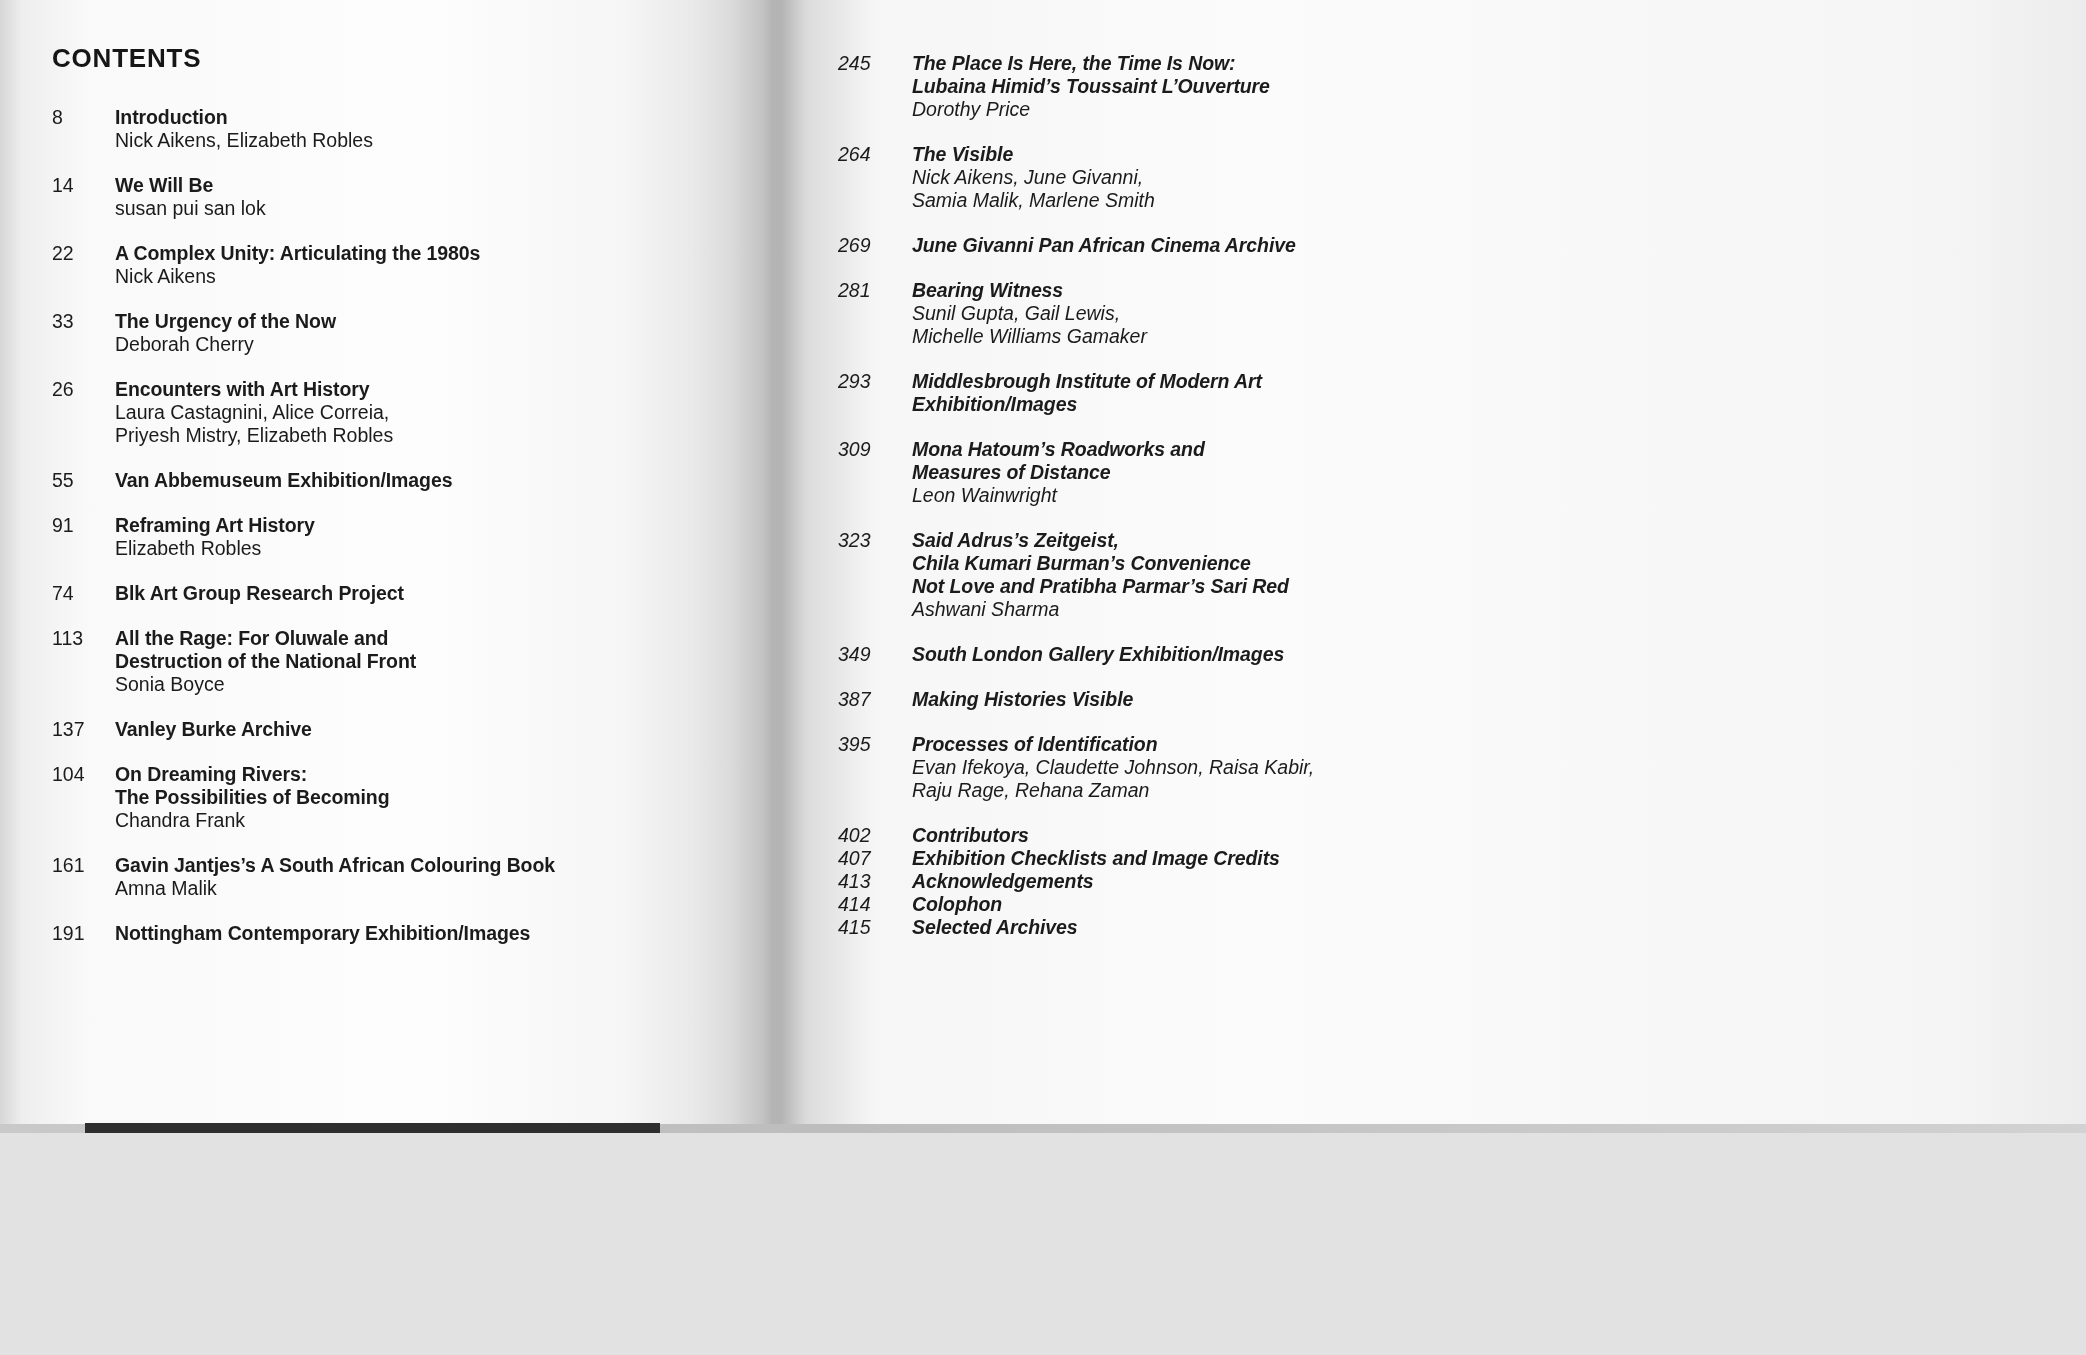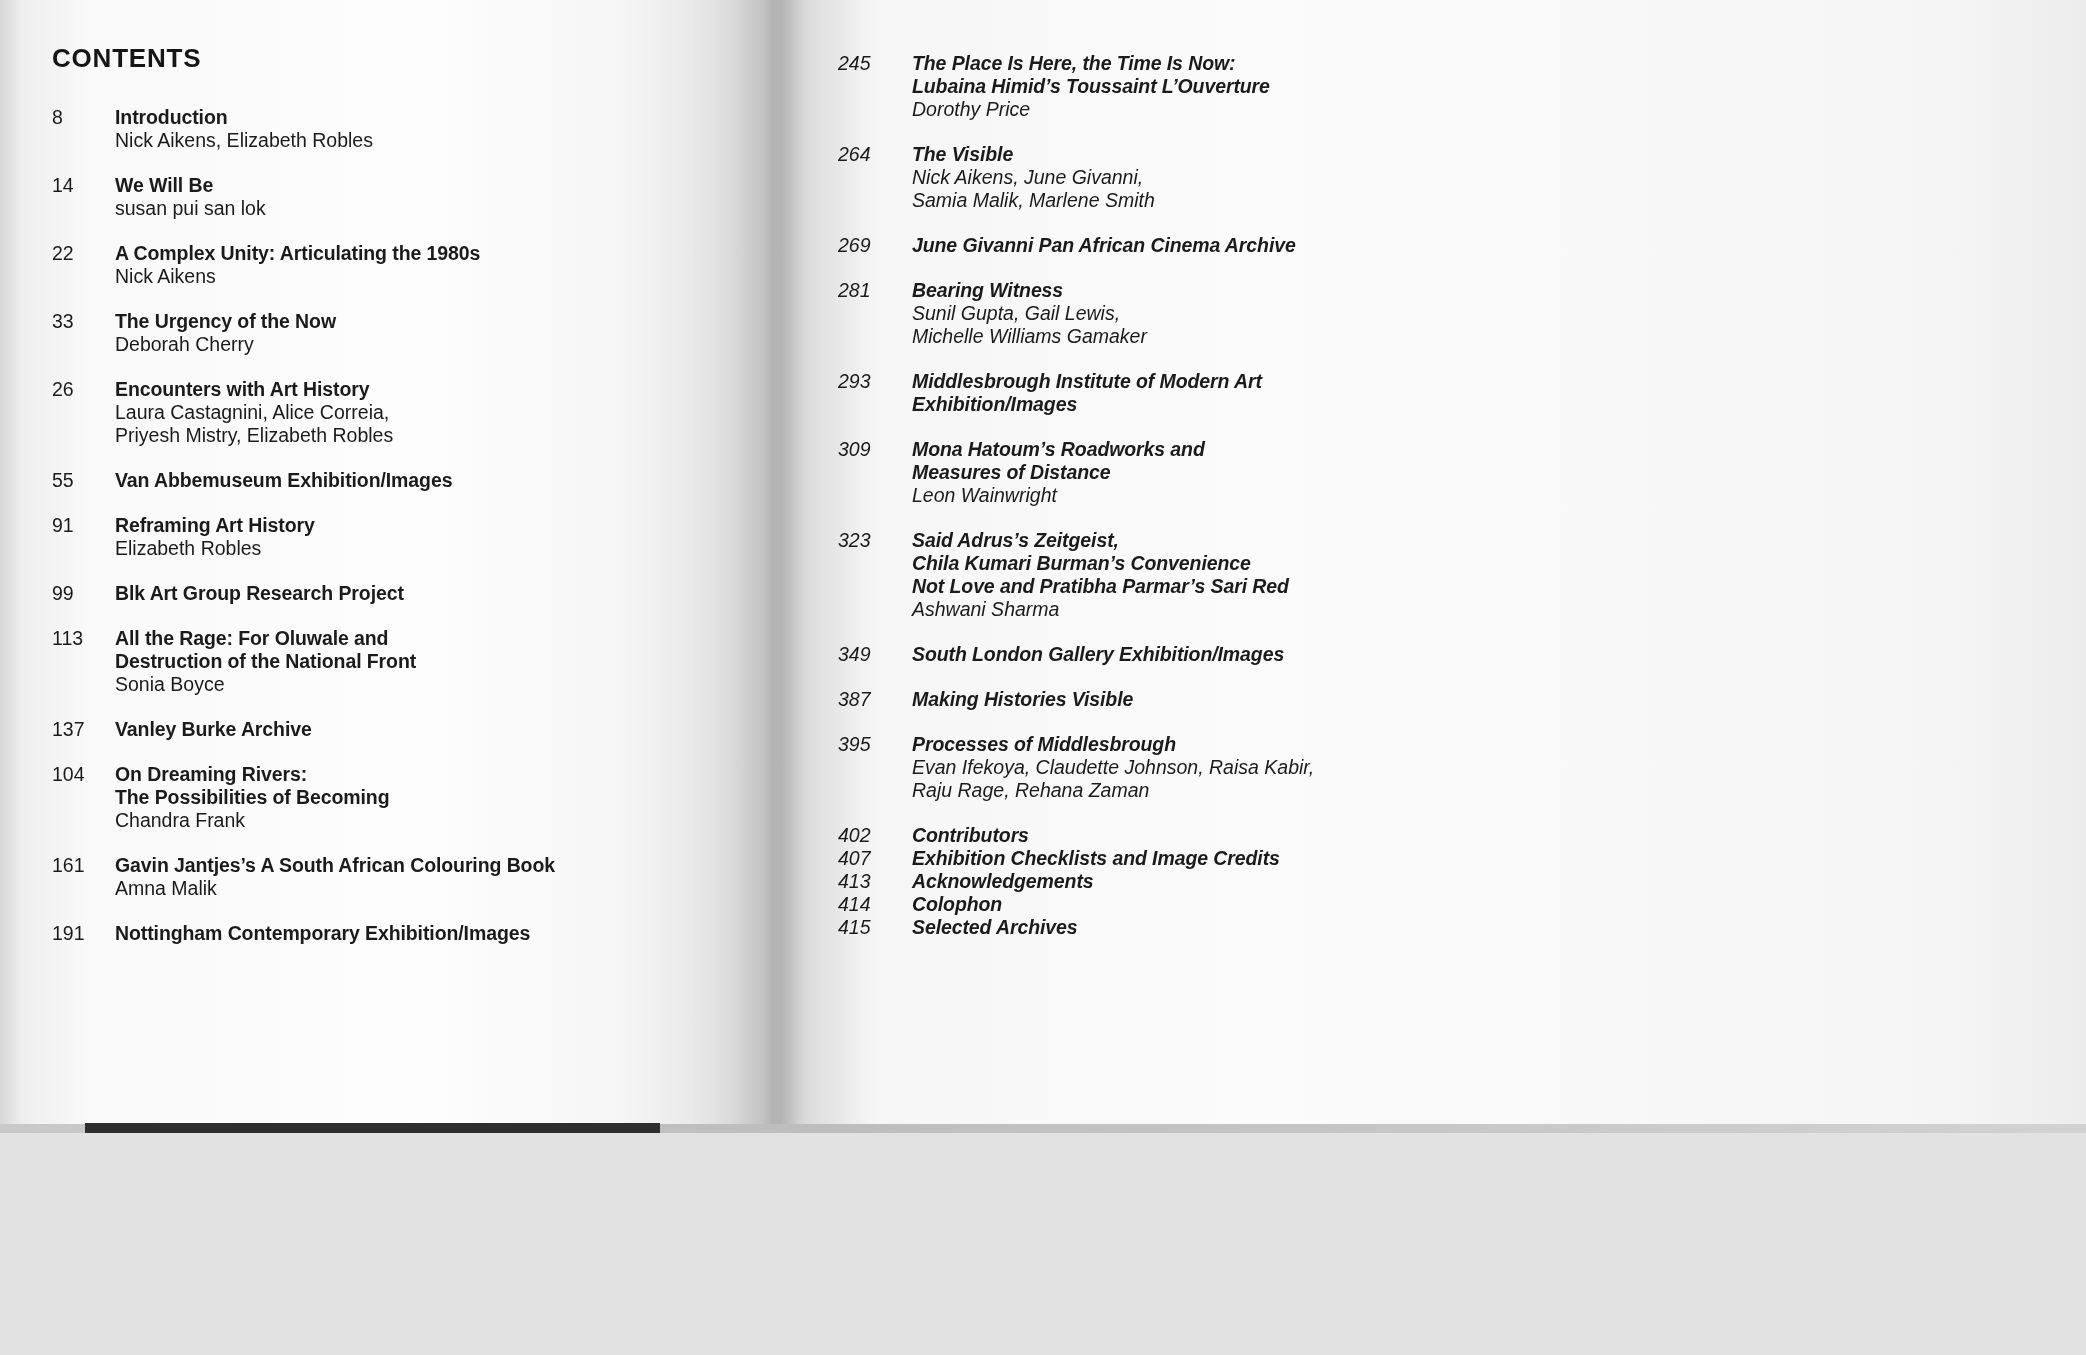--- a/index.html
+++ b/index.html
@@ -178,21 +178,21 @@
           </div>
         </div>
         <div class="toc-entry">
           <div class="entry-num">91</div>
           <div class="entry-body">
             <div class="entry-title">Reframing Art History</div>
             <div class="entry-authors">Elizabeth Robles</div>
           </div>
         </div>
         <div class="toc-entry">
-          <div class="entry-num">99</div>
+          <div class="entry-num">74</div>
           <div class="entry-body">
             <div class="entry-title">Blk Art Group Research Project</div>
 
           </div>
         </div>
         <div class="toc-entry">
           <div class="entry-num">113</div>
           <div class="entry-body">
             <div class="entry-title">All the Rage: For Oluwale and
 Destruction of the National Front</div>
@@ -300,21 +300,21 @@
         <div class="toc-entry">
           <div class="entry-num">387</div>
           <div class="entry-body">
             <div class="entry-title">Making Histories Visible</div>
 
           </div>
         </div>
         <div class="toc-entry">
           <div class="entry-num">395</div>
           <div class="entry-body">
-            <div class="entry-title">Processes of Middlesbrough</div>
+            <div class="entry-title">Processes of Identification</div>
             <div class="entry-authors">Evan Ifekoya, Claudette Johnson, Raisa Kabir,
 Raju Rage, Rehana Zaman</div>
           </div>
         </div>
         <div class="toc-entry compact">
           <div class="entry-num">402</div>
           <div class="entry-body">
             <div class="entry-title">Contributors</div>
 
           </div>

